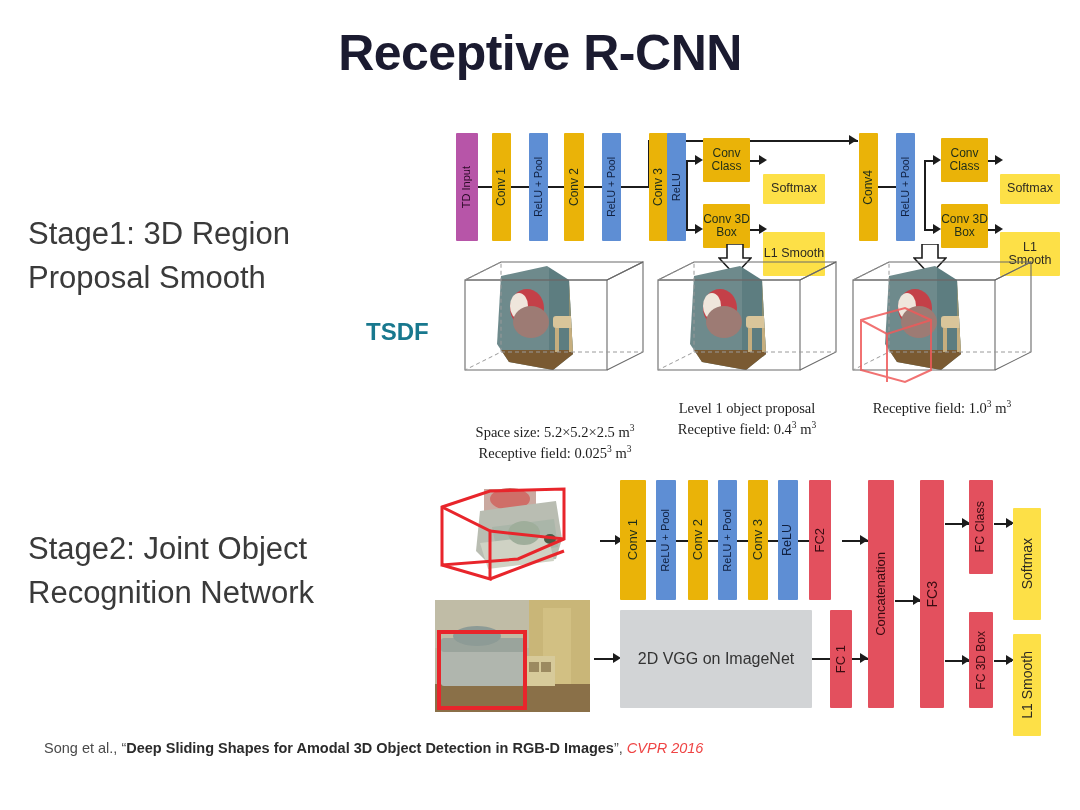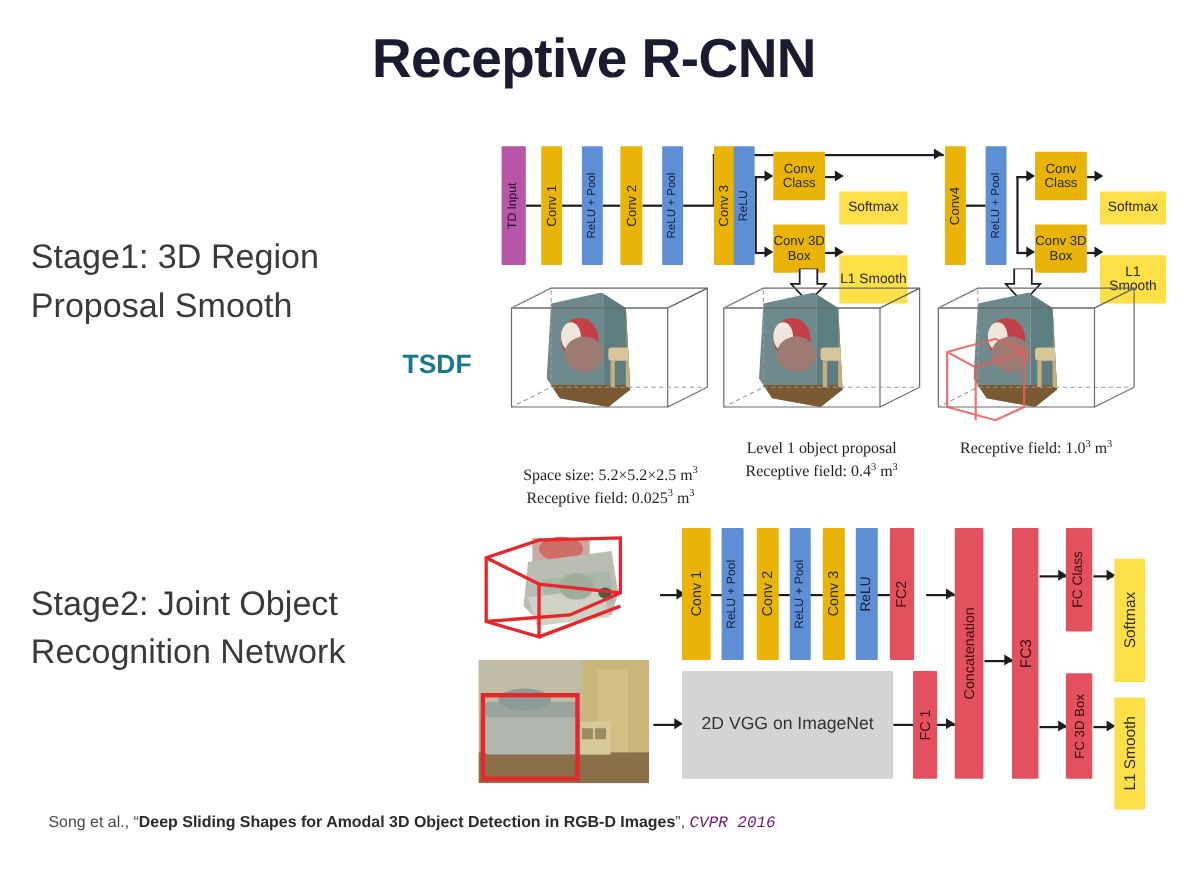--- a/index.html
+++ b/index.html
@@ -99,21 +99,21 @@
 
   
   #citation {
     position: absolute;
     left: 44px; top: 738px;
     font-size: 14.5px;
     line-height: 1.5;
     color: #4a4a4a;
   }
   #citation b { color: #2b2b2b; }
-  #citation i { color: #701a75; font-family: Liberation Mono, monospace; }
+  #citation i { color: #ef4444; }
 </style>
 </head>
 <body>
 
 <div id="slide-title">Receptive R-CNN</div>
 
 <div class="stage-label" id="stage1-label">Stage1: 3D Region Proposal Smooth</div>
 <div class="stage-label" id="stage2-label">Stage2: Joint Object Recognition Network</div>
 
 <div id="tsdf-label">TSDF</div>

